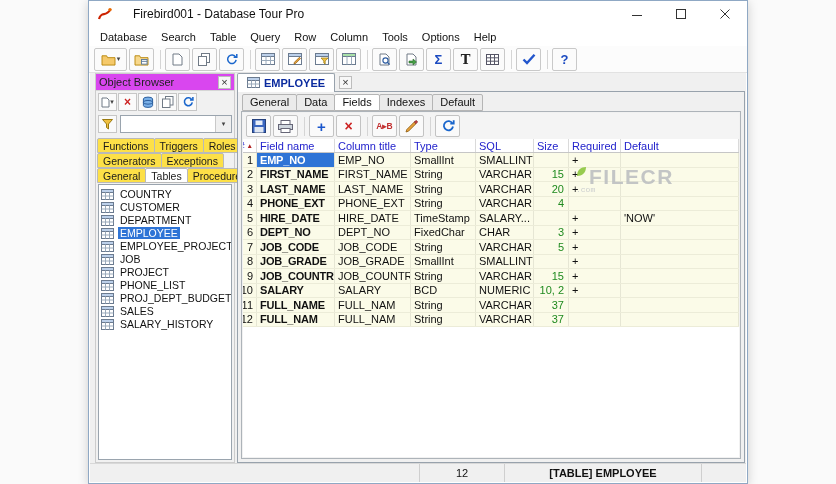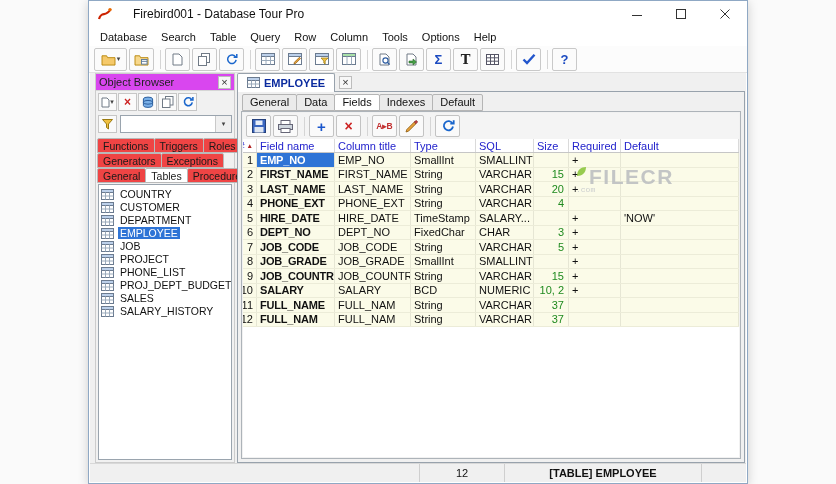--- a/index.html
+++ b/index.html
@@ -49,21 +49,21 @@
   .sbtn { height:18px; min-width:19px; border:1px solid #c6c6c6; background:#fafafa; display:flex;
           align-items:center; justify-content:center; margin-right:1px; padding:0 1px; }
   .glyph-xred { color:#cc2222; font-weight:bold; font-size:12px; line-height:1; }
   .lp-filter { height:22px; display:flex; align-items:center; padding:0 2px; gap:2px; }
   .combo { flex:1; height:18px; background:#fff; border:1px solid #9aa4ae; display:flex; }
   .combo .val { flex:1; font-size:10.5px; padding:2px 3px; }
   .combo .drop { width:16px; border-left:1px solid #c9c9c9; background:#f0f0f0; display:flex;
                  align-items:center; justify-content:center; font-size:7px; color:#444; }
   .lp-tabs { display:flex; padding-left:1px; height:15px; }
   .lp-tabs.first { margin-top:3px; }
-  .ltab { font-size:10.5px; padding:1px 5px; border:1px solid #b9b9b9; background:#ef4444;
+  .ltab { font-size:10.5px; padding:1px 5px; border:1px solid #b9b9b9; background:#fde047;
           border-radius:2px 2px 0 0; margin-right:-1px; color:#1a1a1a; white-space:nowrap; }
   .ltab.active { background:#ffffff; position:relative; z-index:2; }
   .lp-list { flex:1; margin:1px 2px 2px 2px; background:#fff; border:1px solid #9aa4ae;
              overflow:hidden; padding-top:2px; }
   .titem { height:13px; display:flex; align-items:flex-end; padding-left:2px; font-size:10.5px; color:#111; }
   .ticon { width:14px; height:11px; margin-right:3px; flex:none; display:flex; align-items:center; }
   .tlabel { padding:0 2px; white-space:nowrap; }
   .tlabel.selected { background:#2e74d6; color:#fff; }
 
   
@@ -383,20 +383,32 @@
                 <rect x="0.5" y="0.5" width="12" height="10" fill="#fff" stroke="#6b7b90"></rect>
                 <rect x="0.5" y="0.5" width="12" height="3" fill="#bcd0ea" stroke="#6b7b90"></rect>
                 <line x1="4.5" y1="3.5" x2="4.5" y2="10.5" stroke="#9aaabb"></line>
                 <line x1="8.5" y1="3.5" x2="8.5" y2="10.5" stroke="#9aaabb"></line>
                 <line x1="0.5" y1="7" x2="12.5" y2="7" stroke="#9aaabb"></line>
               </svg>
             </span>
             <span class="tlabel selected">EMPLOYEE</span>
           </div>
 
+          <div class="titem">
+            <span class="ticon">
+              <svg width="13" height="11">
+                <rect x="0.5" y="0.5" width="12" height="10" fill="#fff" stroke="#6b7b90"></rect>
+                <rect x="0.5" y="0.5" width="12" height="3" fill="#bcd0ea" stroke="#6b7b90"></rect>
+                <line x1="4.5" y1="3.5" x2="4.5" y2="10.5" stroke="#9aaabb"></line>
+                <line x1="8.5" y1="3.5" x2="8.5" y2="10.5" stroke="#9aaabb"></line>
+                <line x1="0.5" y1="7" x2="12.5" y2="7" stroke="#9aaabb"></line>
+              </svg>
+            </span>
+            <span class="tlabel">EMPLOYEE_PROJECT</span>
+          </div>
 
           <div class="titem">
             <span class="ticon">
               <svg width="13" height="11">
                 <rect x="0.5" y="0.5" width="12" height="10" fill="#fff" stroke="#6b7b90"></rect>
                 <rect x="0.5" y="0.5" width="12" height="3" fill="#bcd0ea" stroke="#6b7b90"></rect>
                 <line x1="4.5" y1="3.5" x2="4.5" y2="10.5" stroke="#9aaabb"></line>
                 <line x1="8.5" y1="3.5" x2="8.5" y2="10.5" stroke="#9aaabb"></line>
                 <line x1="0.5" y1="7" x2="12.5" y2="7" stroke="#9aaabb"></line>
               </svg>

